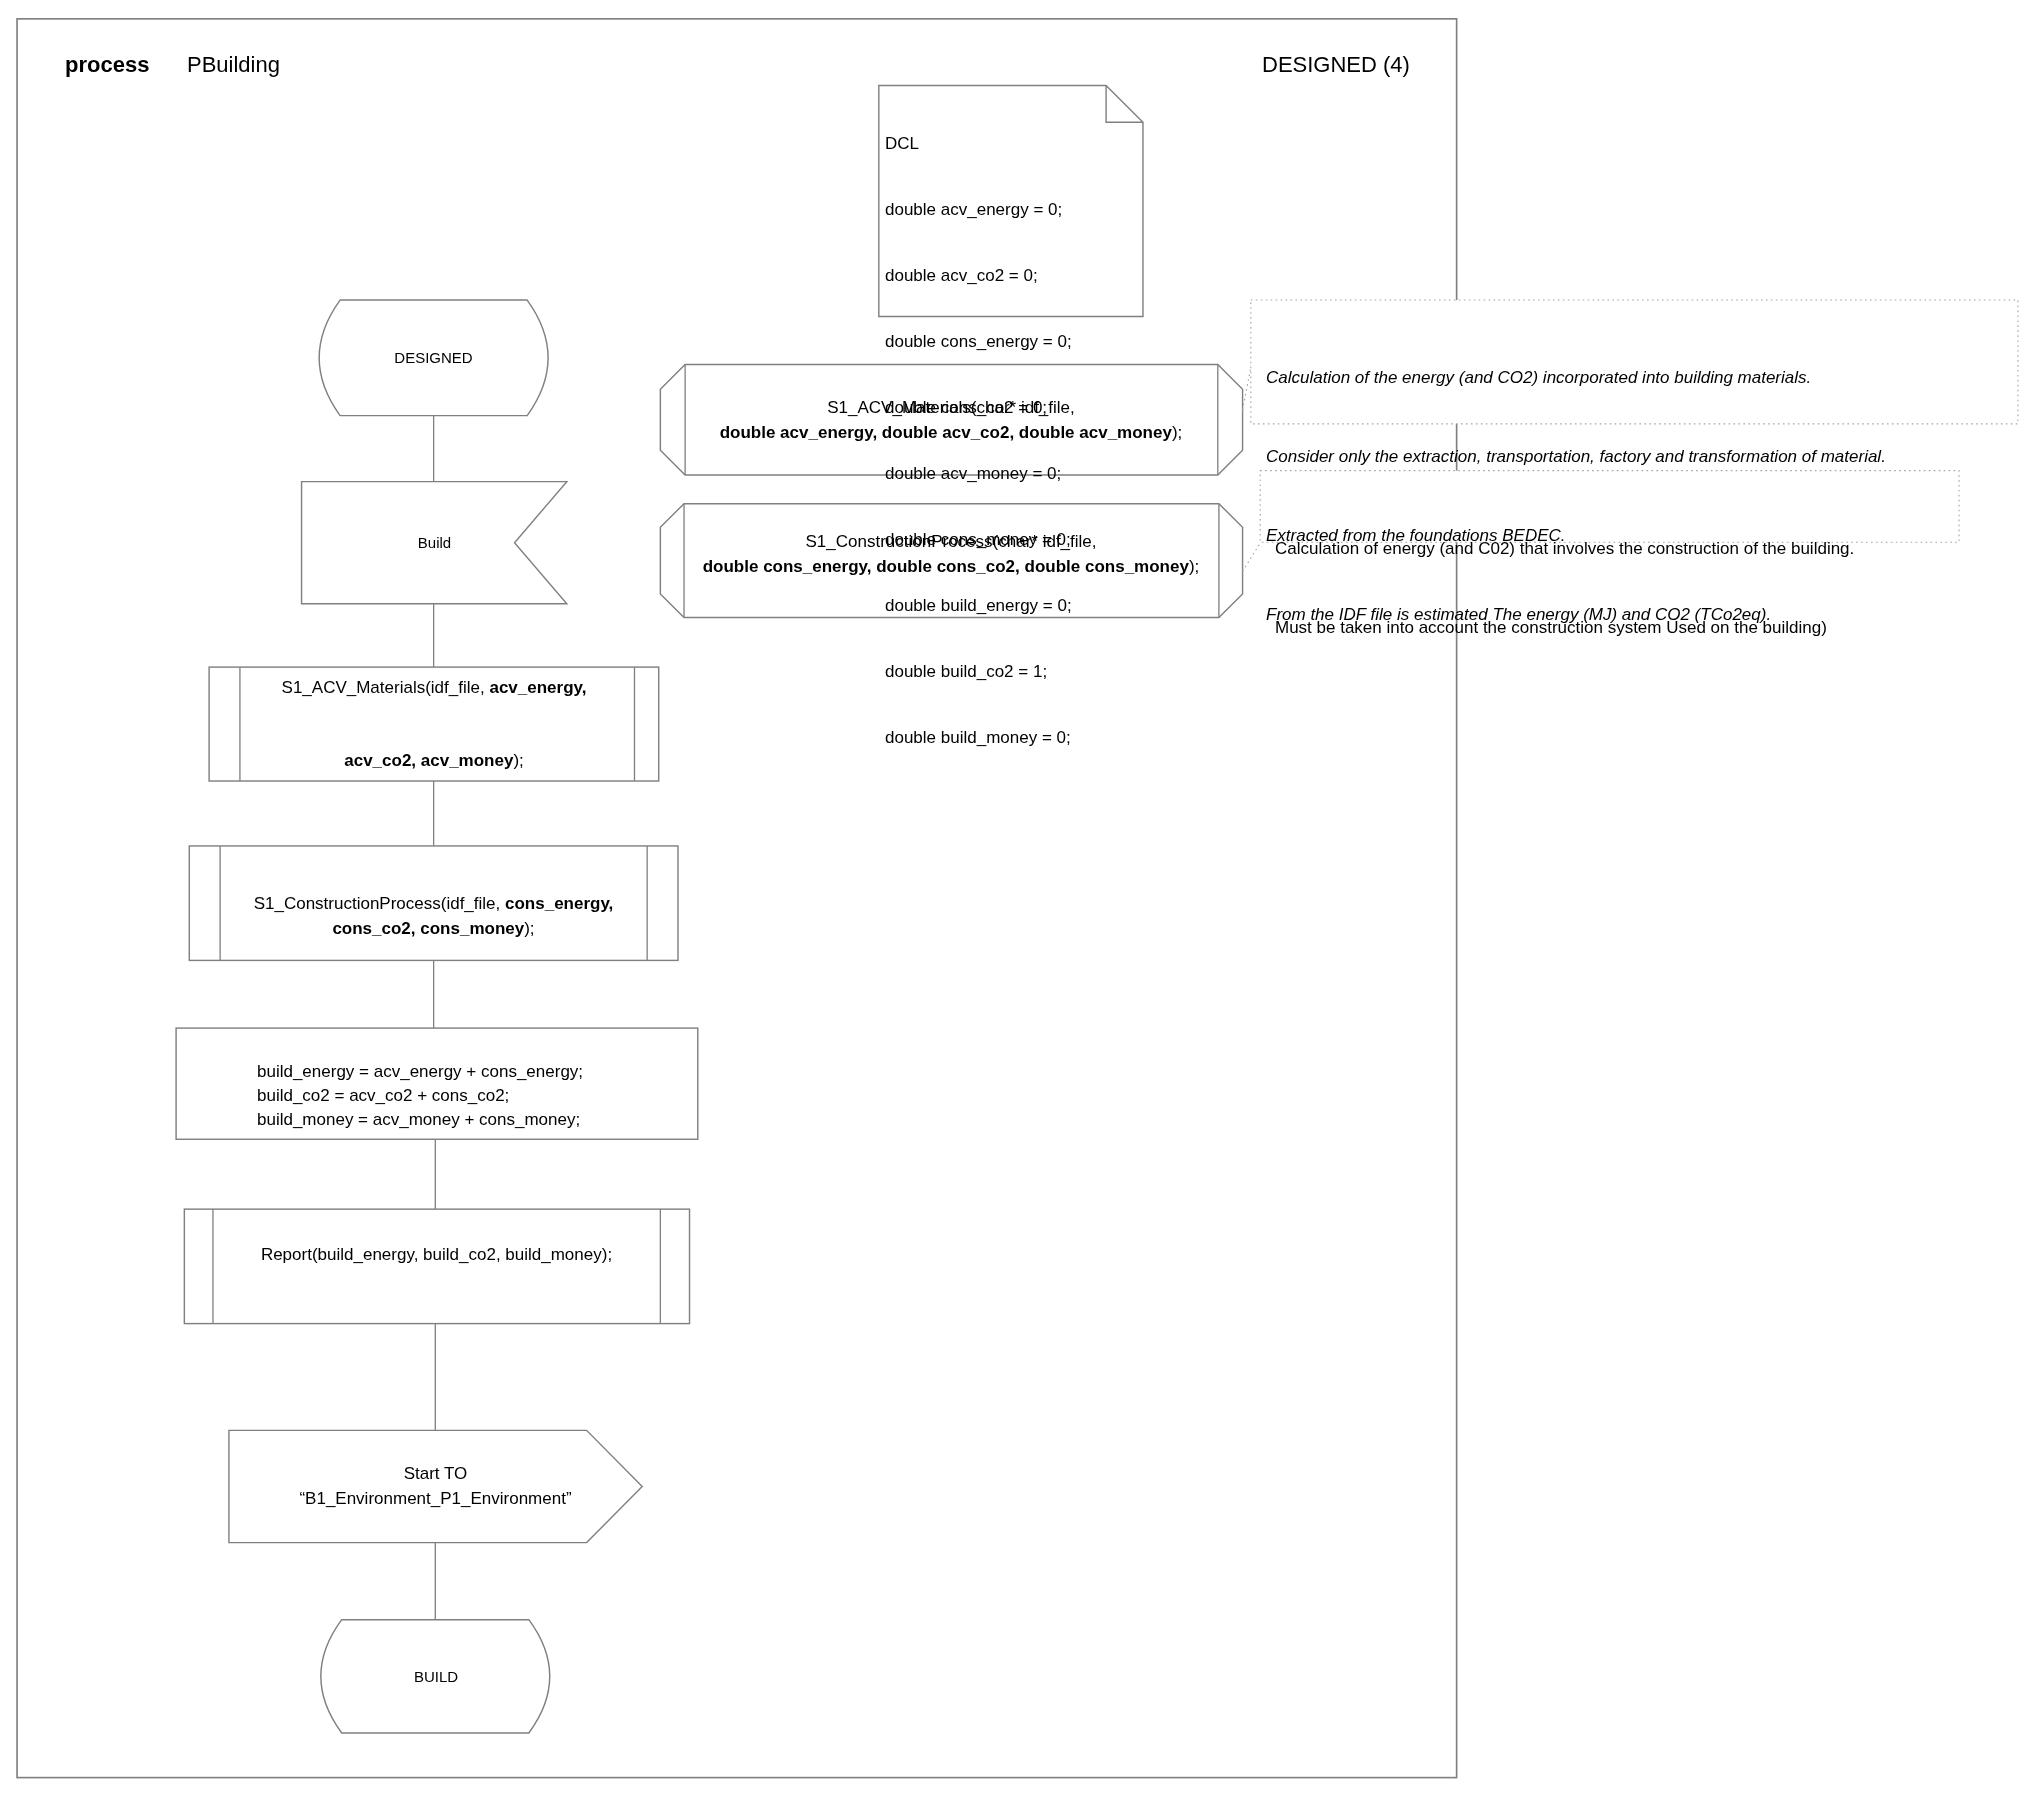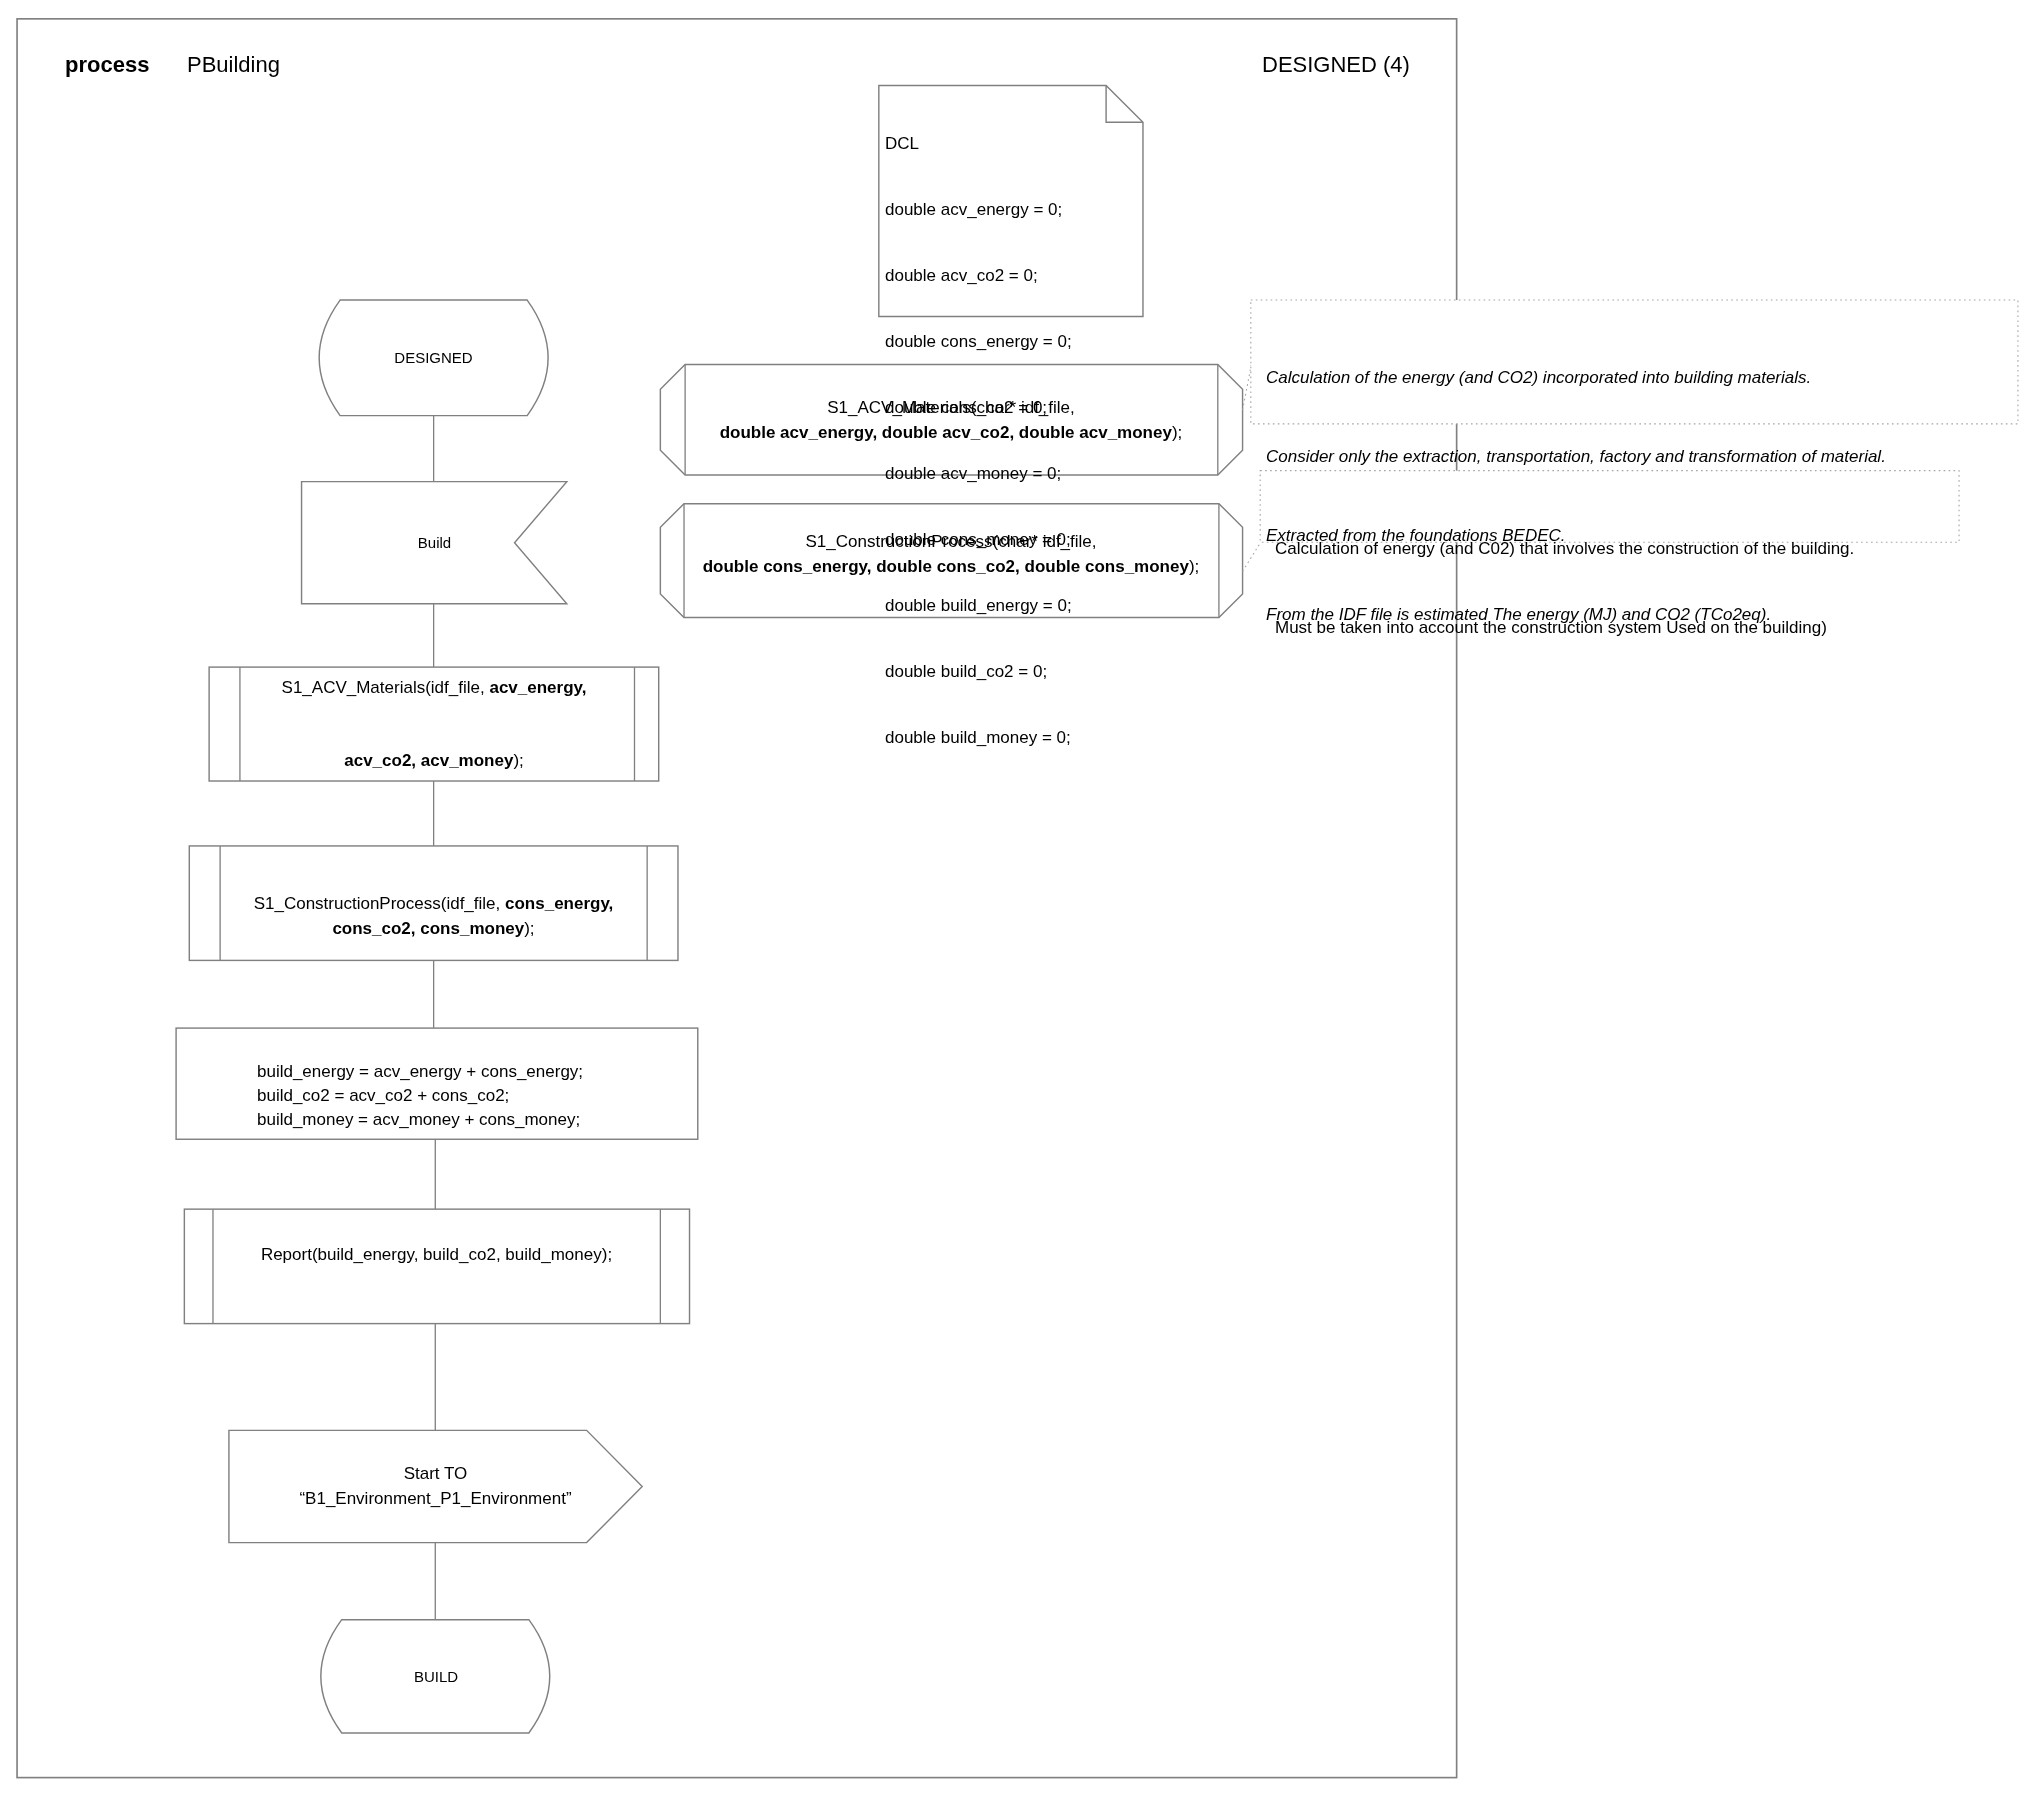--- a/index.html
+++ b/index.html
@@ -95,21 +95,21 @@
 
   <div class="txt fs-dcl" style="left:885px;top:89px;">
     <div>DCL</div>
     <div>double acv_energy = 0;</div>
     <div>double acv_co2 = 0;</div>
     <div>double cons_energy = 0;</div>
     <div>double cons_co2 = 0;</div>
     <div>double acv_money = 0;</div>
     <div>double cons_money = 0;</div>
     <div>double build_energy = 0;</div>
-    <div>double build_co2 = 0;</div>
+    <div>double build_co2 = 1;</div>
     <div>double build_money = 0;</div>
   </div>
 
   <div class="txt center fs-label" style="left:319px;top:300px;width:229px;height:116px;">DESIGNED</div>
   <div class="txt center fs-label" style="left:302px;top:482px;width:265px;height:122px;">Build</div>
 
   <div class="txt center fs-body" style="left:660px;top:364px;width:582px;height:111px;">
     <div>S1_ACV_Materials(char* idf_file,</div>
     <div><span class="b">double acv_energy, double acv_co2, double acv_money</span><span>);</span></div>
   </div>

